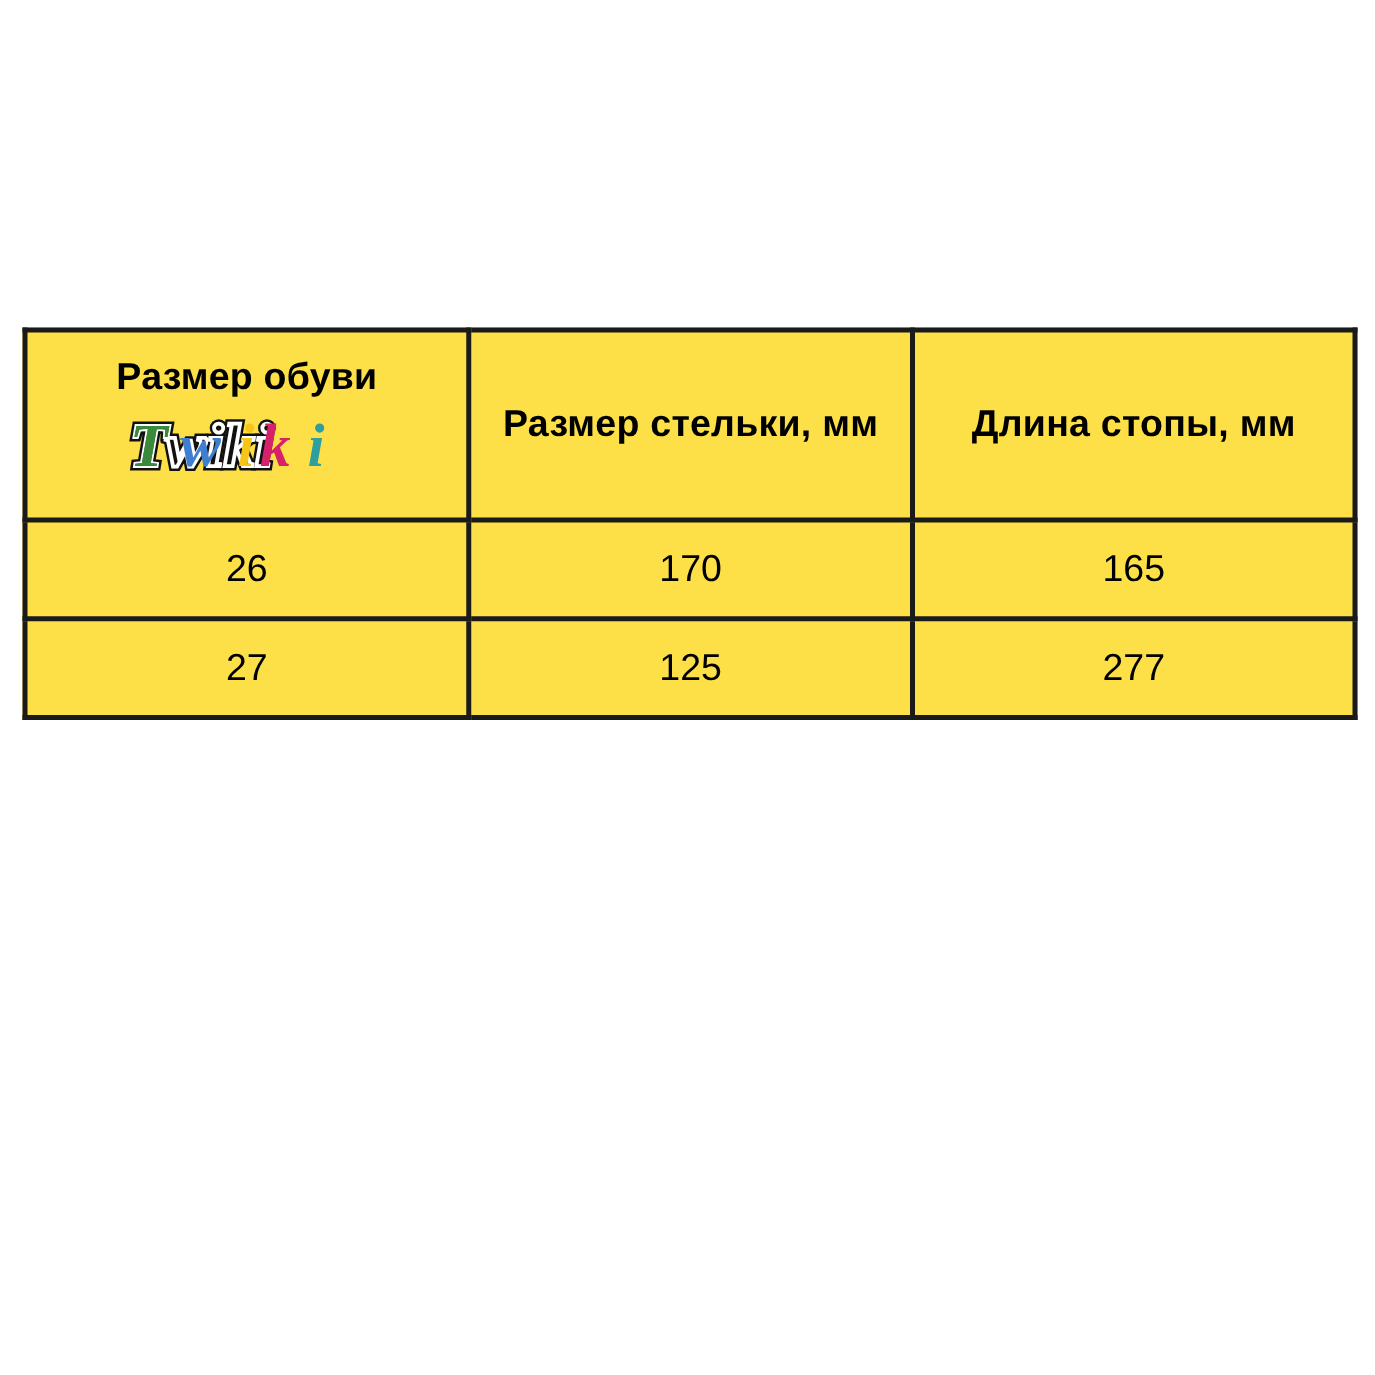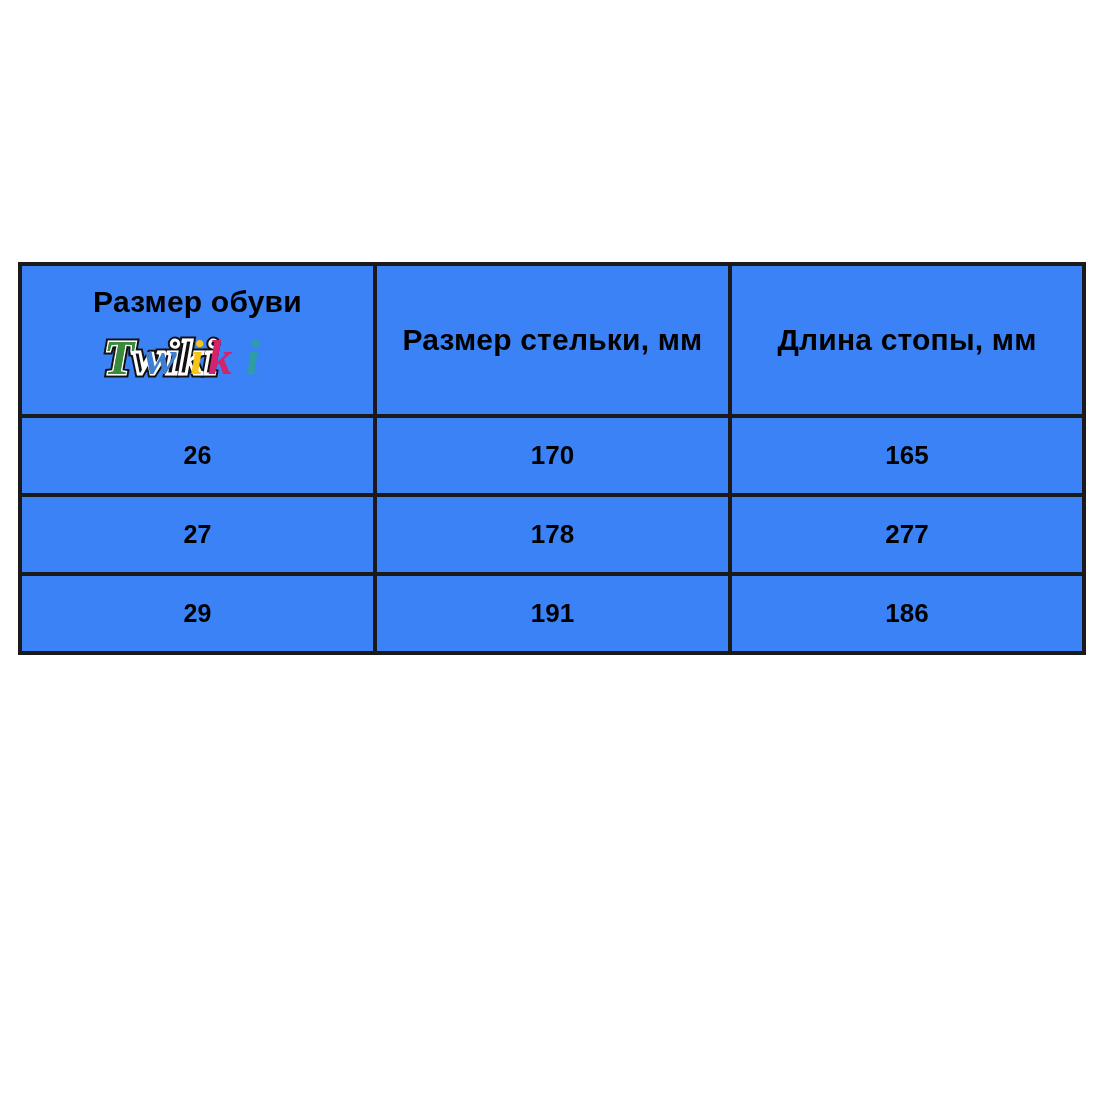--- a/index.html
+++ b/index.html
@@ -29,21 +29,21 @@
     position: absolute;
     left: 18px;
     top: 262px;
     width: 1064px;
   }
 
   table.size-table {
     width: 1064px;
     border-collapse: collapse;
     table-layout: fixed;
-    background: #3b82f6;
+    background: #fde047;
   }
 
   table.size-table td,
   table.size-table th {
     border: 4px solid #1a1a1a;
     text-align: center;
     vertical-align: middle;
     padding: 0;
   }
 
@@ -77,27 +77,27 @@
     display: block;
     margin-top: 2px;
   }
 
   tbody td {
     height: 75px;
     font-size: 33px;
   }
 
   tbody td.size-col {
-    font-weight: bold;
-    font-size: 25px;
+    font-weight: normal;
+    font-size: 30px;
   }
 
   tbody td.num-col {
-    font-weight: bold;
-    font-size: 26px;
+    font-weight: normal;
+    font-size: 30px;
   }
 </style>
 </head>
 <body>
 
 <div class="sheet">
 
   <div class="table-wrap">
     <table class="size-table">
       <colgroup>
@@ -138,25 +138,20 @@
         </tr>
       </thead>
       <tbody>
         <tr>
           <td class="size-col">26</td>
           <td class="num-col">170</td>
           <td class="num-col">165</td>
         </tr>
         <tr>
           <td class="size-col">27</td>
-          <td class="num-col">178</td>
+          <td class="num-col">125</td>
           <td class="num-col">277</td>
-        </tr>
-        <tr>
-          <td class="size-col">29</td>
-          <td class="num-col">191</td>
-          <td class="num-col">186</td>
         </tr>
       </tbody>
     </table>
   </div>
 
 </div>
 
 </body></html>

